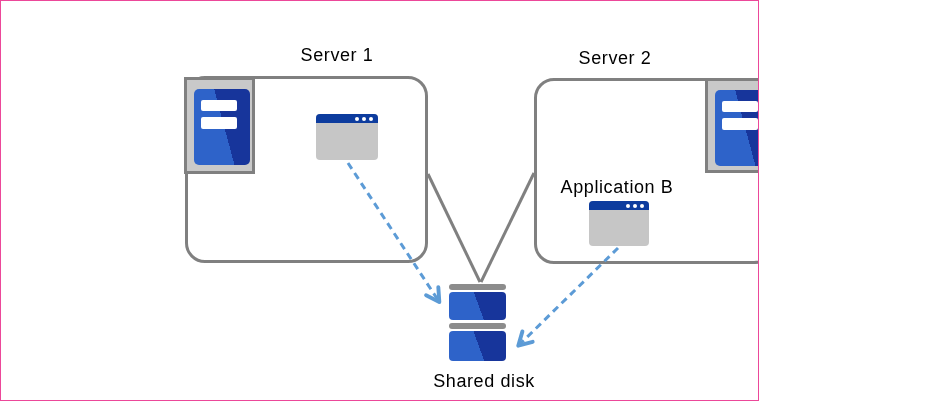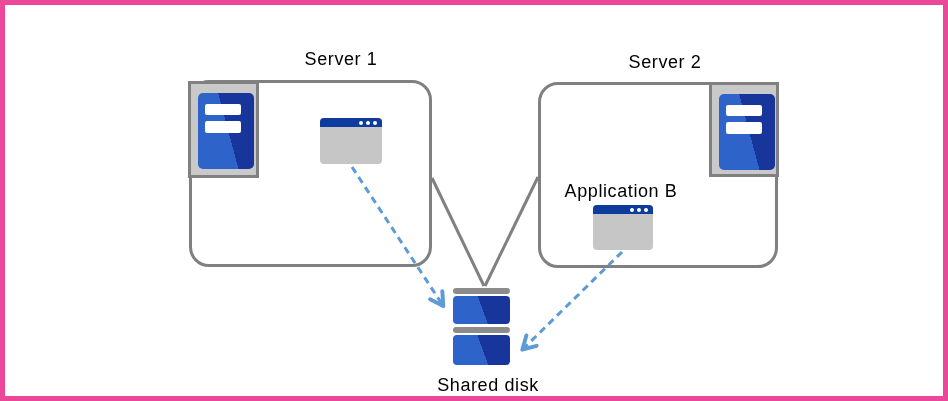--- a/index.html
+++ b/index.html
@@ -1,24 +1,24 @@
 <!DOCTYPE html>
 <html><head>
 <meta charset="utf-8">
 <style>
   * { margin: 0; padding: 0; box-sizing: border-box; }
   html, body { background: #ffffff; }
   body { font-family: "Liberation Sans", "DejaVu Sans", sans-serif; }
 
   .canvas {
     position: relative;
-    width: 948px;
+    width: 759px;
     height: 401px;
     background: #ffffff;
-    border: 5px solid #ec4899;
+    border: 1px solid #ec4899;
     overflow: hidden;
   }
 
   .label {
     position: absolute;
     transform: translateX(-50%);
     font-size: 18px;
     letter-spacing: 0.6px;
     color: #000000;
     white-space: nowrap;
@@ -101,21 +101,21 @@
   .disk-blue.p2 { top: 330px; height: 30px; }
 
   svg.overlay {
     position: absolute;
     left: 0; top: 0;
     width: 948px; height: 401px;
     pointer-events: none;
   }
 
   .t-server1 { left: 336px; top: 44px; }
-  .t-server2 { left: 614px; top: 47px; margin-left: 46px; }
+  .t-server2 { left: 614px; top: 47px; }
   .t-appa    { left: 348px; top: 91px; }
   .t-appb    { left: 616px; top: 176px; }
   .t-disk    { left: 483px; top: 370px; }
 </style>
 </head>
 <body>
 
 <div class="canvas">
 
   <div class="server-box box1"></div>

